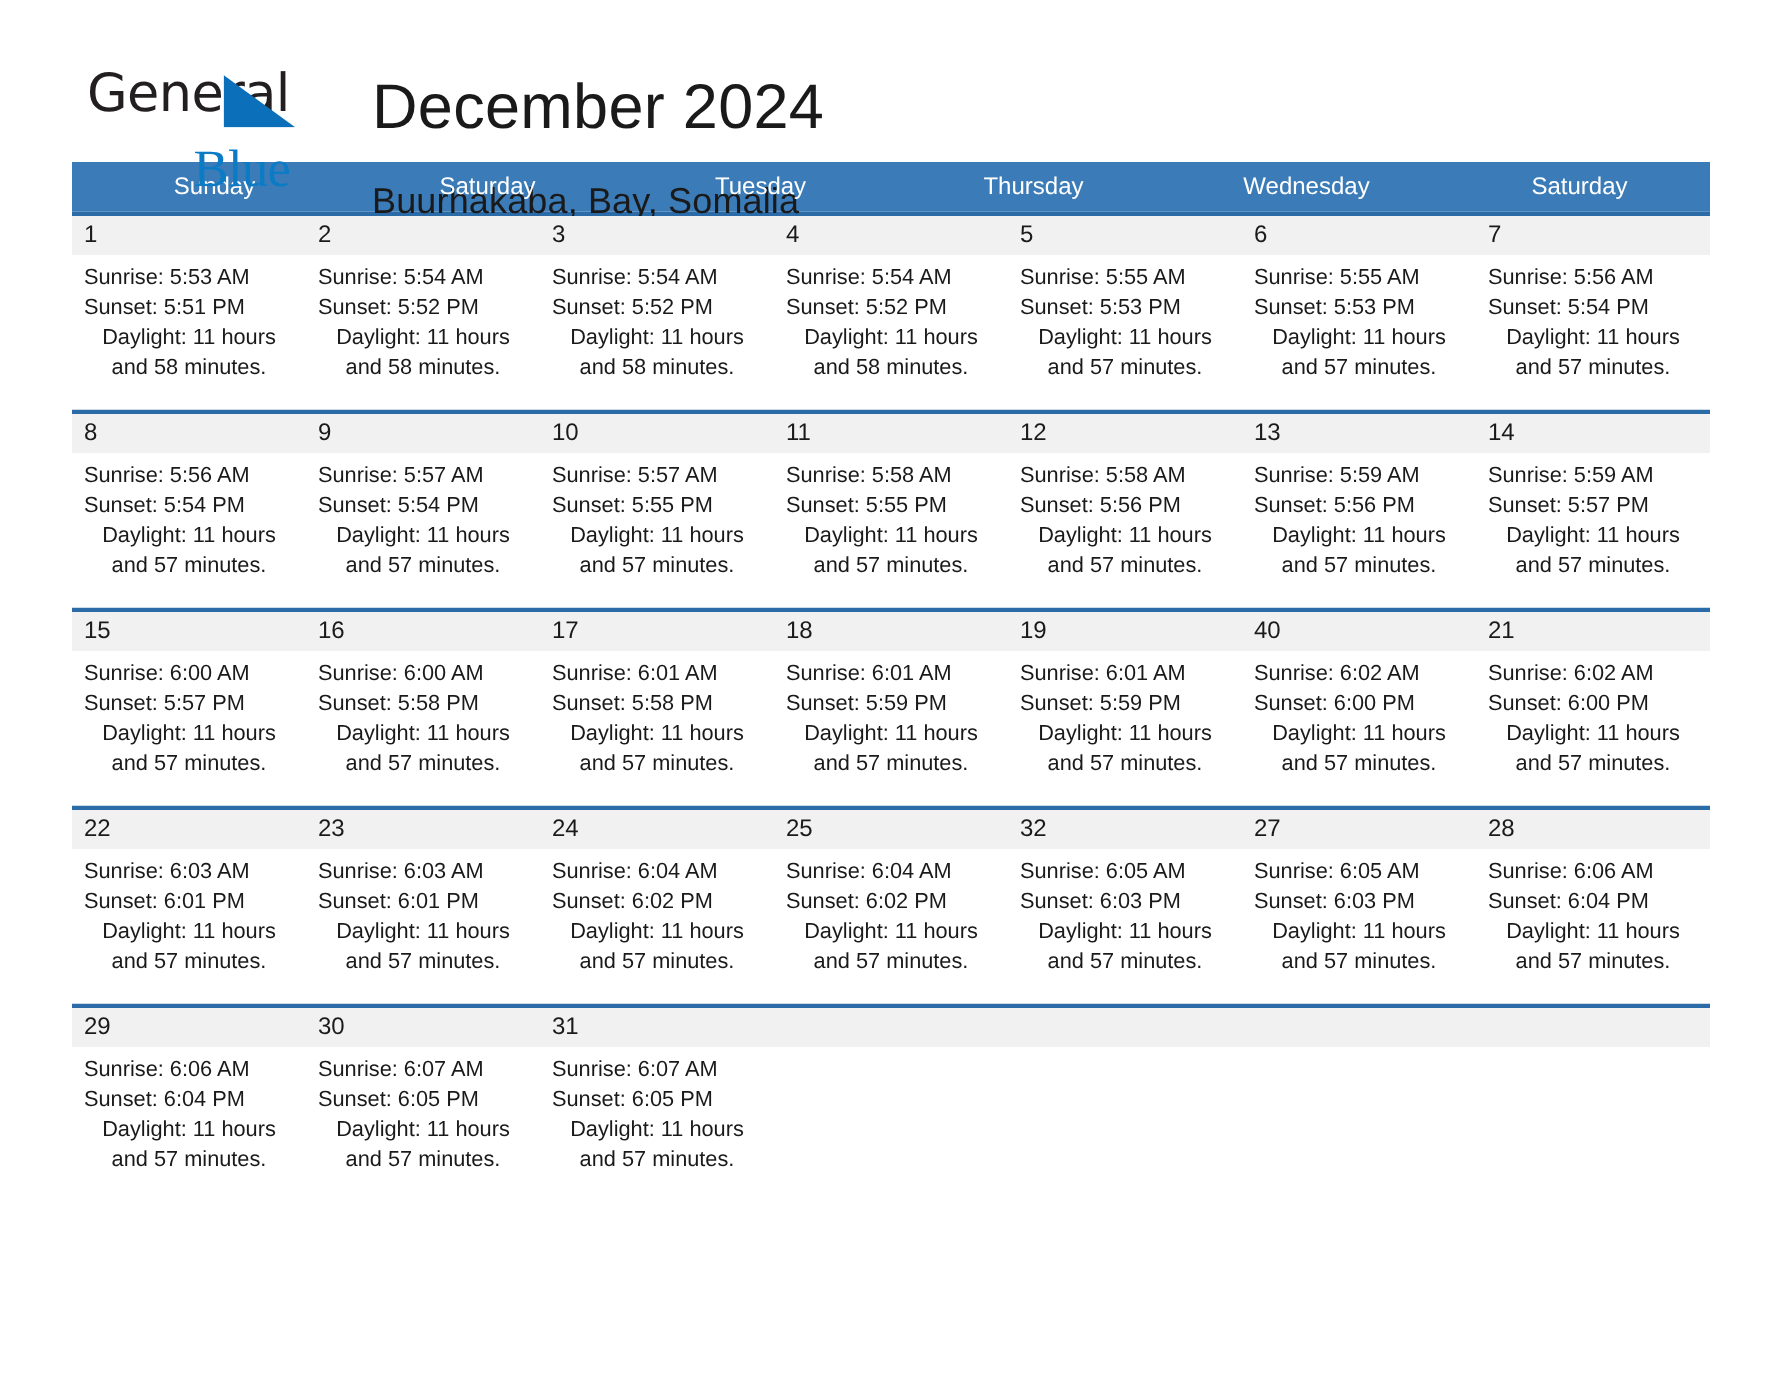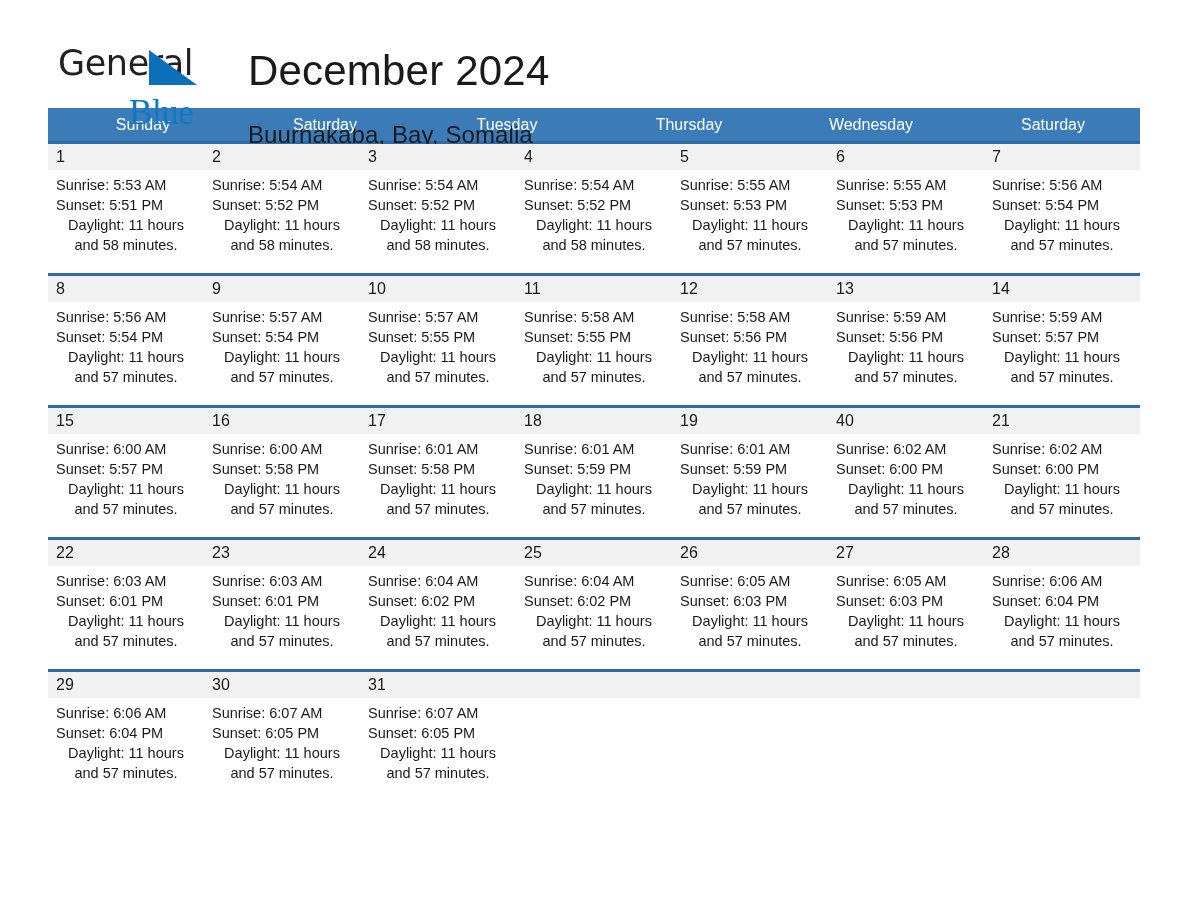--- a/index.html
+++ b/index.html
@@ -383,21 +383,21 @@
           </div>
           <div class="day-cell">
             <div class="day-number">25</div>
             <div class="day-info">
               <div>Sunrise: 6:04 AM</div>
               <div>Sunset: 6:02 PM</div>
               <div class="daylight">Daylight: 11 hours and 57 minutes.</div>
             </div>
           </div>
           <div class="day-cell">
-            <div class="day-number">26</div>
+            <div class="day-number">32</div>
             <div class="day-info">
               <div>Sunrise: 6:05 AM</div>
               <div>Sunset: 6:03 PM</div>
               <div class="daylight">Daylight: 11 hours and 57 minutes.</div>
             </div>
           </div>
           <div class="day-cell">
             <div class="day-number">27</div>
             <div class="day-info">
               <div>Sunrise: 6:05 AM</div>

